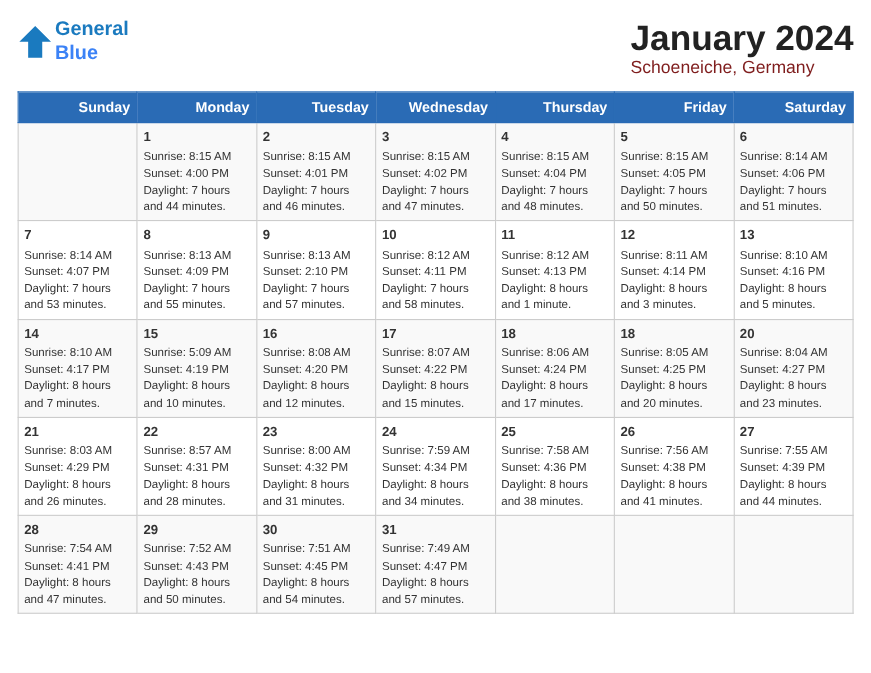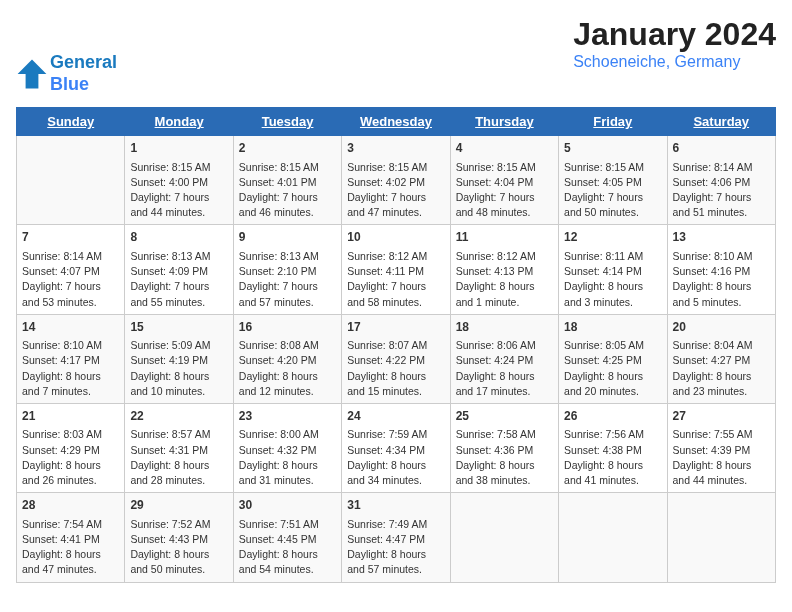--- a/index.html
+++ b/index.html
@@ -12,21 +12,20 @@
     }
     .header {
       display: flex;
       justify-content: space-between;
       align-items: flex-start;
       margin-bottom: 12px;
     }
     .logo {
       display: flex;
       align-items: center;
-      margin-top: 36px;
     }
     .logo-text {
       font-size: 18px;
       font-weight: bold;
       color: #1a3a5c;
       line-height: 1.2;
     }
     .logo-text span {
       color: #1a7abf;
     }
@@ -38,36 +37,35 @@
     .title-block {
       text-align: left;
     }
     .month-title {
       font-size: 32px;
       font-weight: bold;
       color: #222;
     }
     .location-title {
       font-size: 16px;
-      color: #3b82f6;
+      color: #7f1d1d;
     }
     table {
       width: 100%;
       border-collapse: collapse;
       font-size: 11px;
     }
     thead tr th {
       background: #2a6bb5;
       color: #fff;
-      text-align: center;
+      text-align: right;
       padding: 6px 6px;
       font-size: 13px;
       font-weight: bold;
       border: 1px solid #2a6bb5;
-      text-decoration: underline;
     }
     tbody tr td {
       vertical-align: top;
       padding: 4px 5px;
       border: 1px solid #ccc;
       min-height: 70px;
       width: 14.28%;
       background: #fff;
       color: #333;
       line-height: 1.45;

